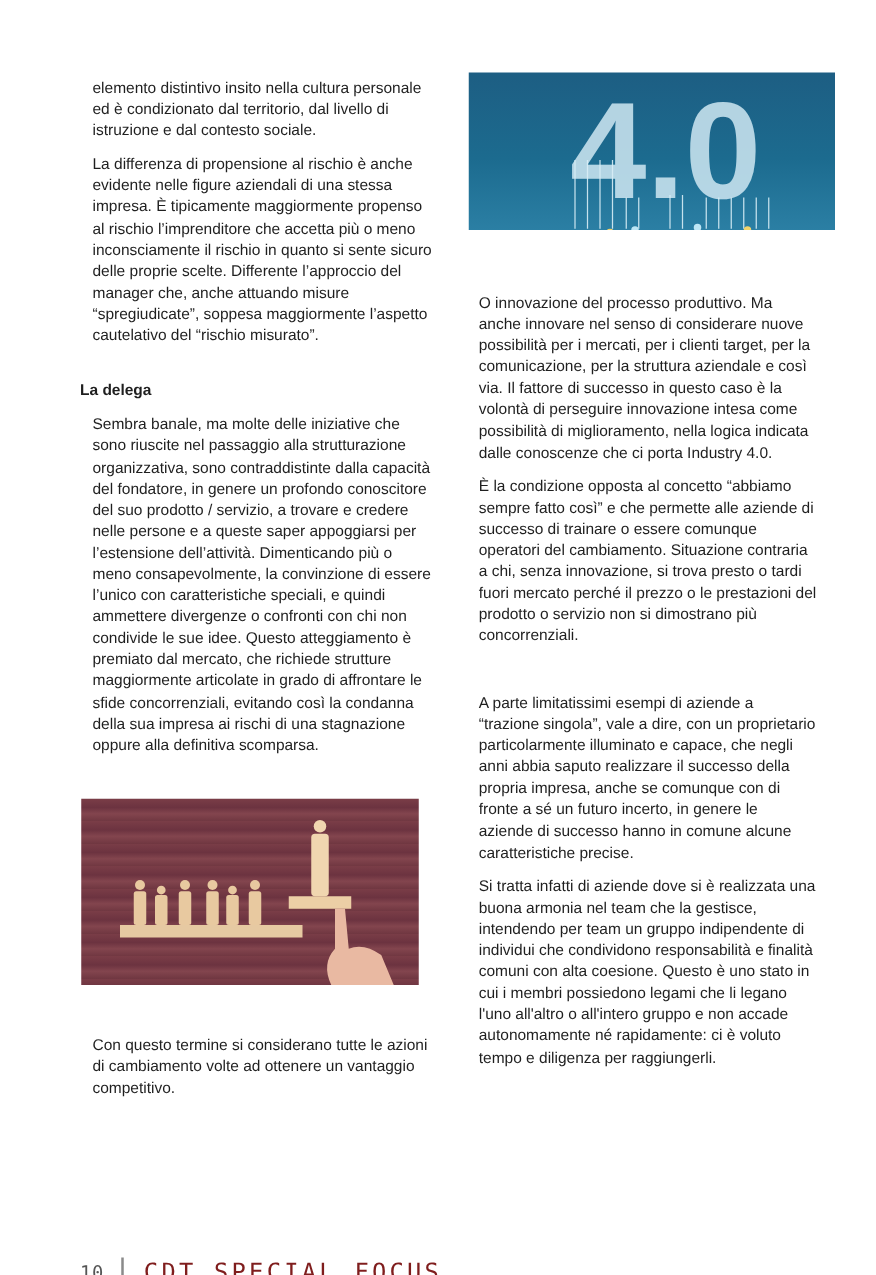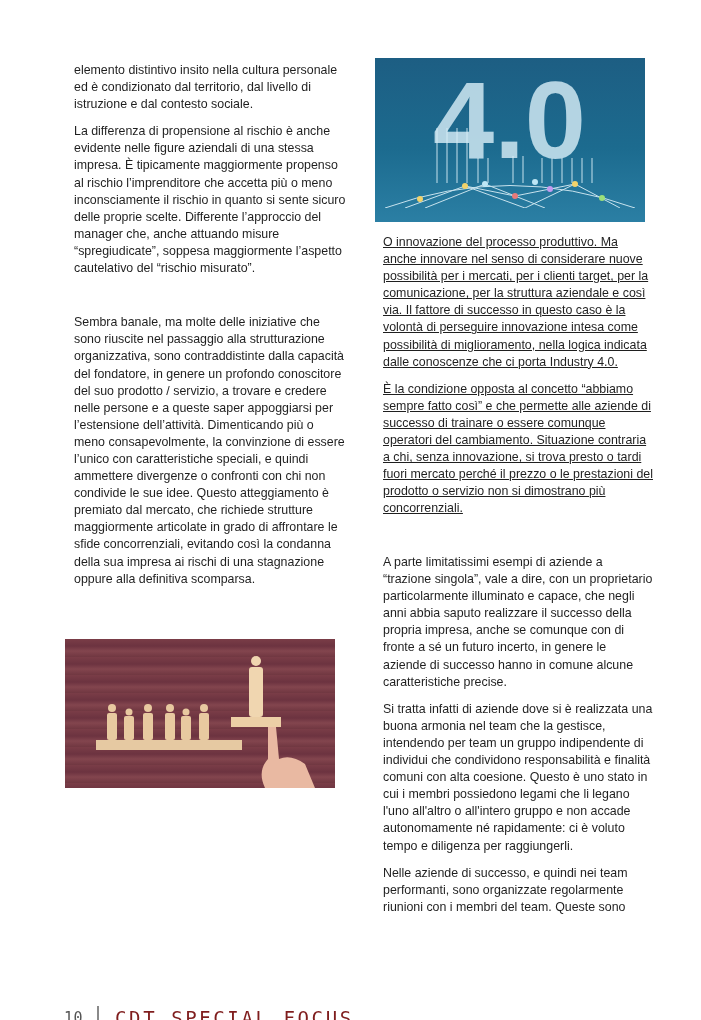--- a/index.html
+++ b/index.html
@@ -1,42 +1,43 @@
 <!DOCTYPE html>
 <html><head>
   <meta charset="utf-8">
   <style>
     html, body { margin: 0; padding: 0; background: #ffffff; }
     body { width: 701px; height: 1020px; position: relative; overflow: hidden;
       font-family: "Liberation Sans", sans-serif; color: #1f1f1f; }
     .col { position: absolute; width: 292px; font-size: 12.4px; line-height: 17.1px; }
     .col-left { left: 64px; top: 52px; }
-    .col-right { left: 373px; top: 224px; width: 290px; text-decoration: underline; }
+    .col-right { left: 373px; top: 224px; width: 290px; }
     .col-right-b { left: 373px; top: 544px; width: 290px; }
     p { margin: 10px; }
     .blank { height: 17.1px; }
     h3 { margin: 0; font-size: 12.4px; font-weight: bold; line-height: 17.1px; }
     .photo { position: absolute; overflow: hidden; }
-    .photo-40 { left: 375px; top: 58px; width: 270px; height: 164px;
-      background: linear-gradient(180deg, #1d5e83 0%, #1c6b8f 55%, #2b7fa4 100%); }
+    .photo-40 { left: 375px; top: 58px; width: 270px; height: 126px;
+      background: linear-gradient(180deg, #1d5e83 0%, #1c6b8f 55%, #2b7fa4 100%); padding-left: 23px; }
     .photo-team { left: 65px; top: 639px; width: 270px; height: 149px;
       background: repeating-linear-gradient(180deg, #7a3d47 0px, #6c3340 7px, #83454e 12px, #703741 18px); }
     .footer { position: absolute; left: 64px; top: 1004px; height: 28px; display: flex; align-items: center;
       font-family: "DejaVu Sans Mono", monospace; color: #7a7a7a; }
     .footer .num { font-size: 15px; color: #555; letter-spacing: 0.5px; }
     .footer .divider { width: 2px; height: 24px; background: #8a8a8a; margin: 0 16px 0 14px; }
     .footer .title { font-size: 19px; letter-spacing: 2.6px; color: #7f1d1d; }
   </style>
 </head>
 <body>
 
 <div class="col col-left">
   <p>elemento distintivo insito nella cultura personale ed è condizionato dal territorio, dal livello di istruzione e dal contesto sociale.</p>
   <p>La differenza di propensione al rischio è anche evidente nelle figure aziendali di una stessa impresa. È tipicamente maggiormente propenso al rischio l’imprenditore che accetta più o meno inconsciamente il rischio in quanto si sente sicuro delle proprie scelte. Differente l’approccio del manager che, anche attuando misure “spregiudicate”, soppesa maggiormente l’aspetto cautelativo del “rischio misurato”.</p>
   <div class="blank"></div>
+  <h3>La delega</h3>
   <p>Sembra banale, ma molte delle iniziative che sono riuscite nel passaggio alla strutturazione organizzativa, sono contraddistinte dalla capacità del fondatore, in genere un profondo conoscitore del suo prodotto / servizio, a trovare e credere nelle persone e a queste saper appoggiarsi per l’estensione dell’attività. Dimenticando più o meno consapevolmente, la convinzione di essere l’unico con caratteristiche speciali, e quindi ammettere divergenze o confronti con chi non condivide le sue idee. Questo atteggiamento è premiato dal mercato, che richiede strutture maggiormente articolate in grado di affrontare le sfide concorrenziali, evitando così la condanna della sua impresa ai rischi di una stagnazione oppure alla definitiva scomparsa.</p>
 </div>
 
 <div class="photo photo-team">
   <svg width="270" height="149" viewBox="0 0 270 149">
     <rect x="31" y="101" width="146" height="10" fill="#e6c9a2"></rect>
     <rect x="166" y="78" width="50" height="10" fill="#eccfa6"></rect>
     <g fill="#e8c9a0">
       <circle cx="47" cy="69" r="4"></circle>
         <rect x="42" y="74" width="10" height="27" rx="2"></rect>
@@ -53,20 +54,21 @@
     </g>
     <g fill="#f0d6b0">
       <circle cx="191" cy="22" r="5"></circle>
         <rect x="184" y="28" width="14" height="50" rx="3"></rect>
     </g>
     <path d="M203 88 L211 88 L214 120 Q226 115 240 125 L250 149 L200 149 Q192 132 203 120 Z" fill="#e9b9a2"></path>
   </svg>
 </div>
 
 <div class="col col-left" style="top: 818px;">
+  <p>Con questo termine si considerano tutte le azioni di cambiamento volte ad ottenere un vantaggio competitivo.</p>
 </div>
 
 <div class="photo photo-40">
   <svg width="270" height="150" viewBox="0 0 270 150">
     <text x="58" y="100" font-family="Liberation Sans, sans-serif" font-weight="bold" font-size="110" fill="#cfe8f2" fill-opacity="0.85">4.0</text>
     <g stroke="#d9eef6" stroke-width="1" opacity="0.9">
       <line x1="62" y1="70" x2="62" y2="125"></line>
         <line x1="72" y1="70" x2="72" y2="125"></line>
       <line x1="82" y1="70" x2="82" y2="125"></line>
         <line x1="92" y1="70" x2="92" y2="125"></line>
@@ -99,20 +101,19 @@
 </div>
 
 <div class="col col-right">
   <p>O innovazione del processo produttivo. Ma anche innovare nel senso di considerare nuove possibilità per i mercati, per i clienti target, per la comunicazione, per la struttura aziendale e così via. Il fattore di successo in questo caso è la volontà di perseguire innovazione intesa come possibilità di miglioramento, nella logica indicata dalle conoscenze che ci porta Industry 4.0.</p>
   <p>È la condizione opposta al concetto “abbiamo sempre fatto così” e che permette alle aziende di successo di trainare o essere comunque operatori del cambiamento. Situazione contraria a chi, senza innovazione, si trova presto o tardi fuori mercato perché il prezzo o le prestazioni del prodotto o servizio non si dimostrano più concorrenziali.</p>
 </div>
 
 <div class="col col-right-b">
   <p>A parte limitatissimi esempi di aziende a “trazione singola”, vale a dire, con un proprietario particolarmente illuminato e capace, che negli anni abbia saputo realizzare il successo della propria impresa, anche se comunque con di fronte a sé un futuro incerto, in genere le aziende di successo hanno in comune alcune caratteristiche precise.</p>
   <p>Si tratta infatti di aziende dove si è realizzata una buona armonia nel team che la gestisce, intendendo per team un gruppo indipendente di individui che condividono responsabilità e finalità comuni con alta coesione. Questo è uno stato in cui i membri possiedono legami che li legano l'uno all'altro o all'intero gruppo e non accade autonomamente né rapidamente: ci è voluto tempo e diligenza per raggiungerli.</p>
-  <p>Nelle aziende di successo, e quindi nei team performanti, sono organizzate regolarmente riunioni con i membri del team. Queste sono</p>
 </div>
 
 <div class="footer">
   <span class="num">10</span>
   <span class="divider"></span>
   <span class="title">CDT SPECIAL FOCUS</span>
 </div>
 
 </body></html>

